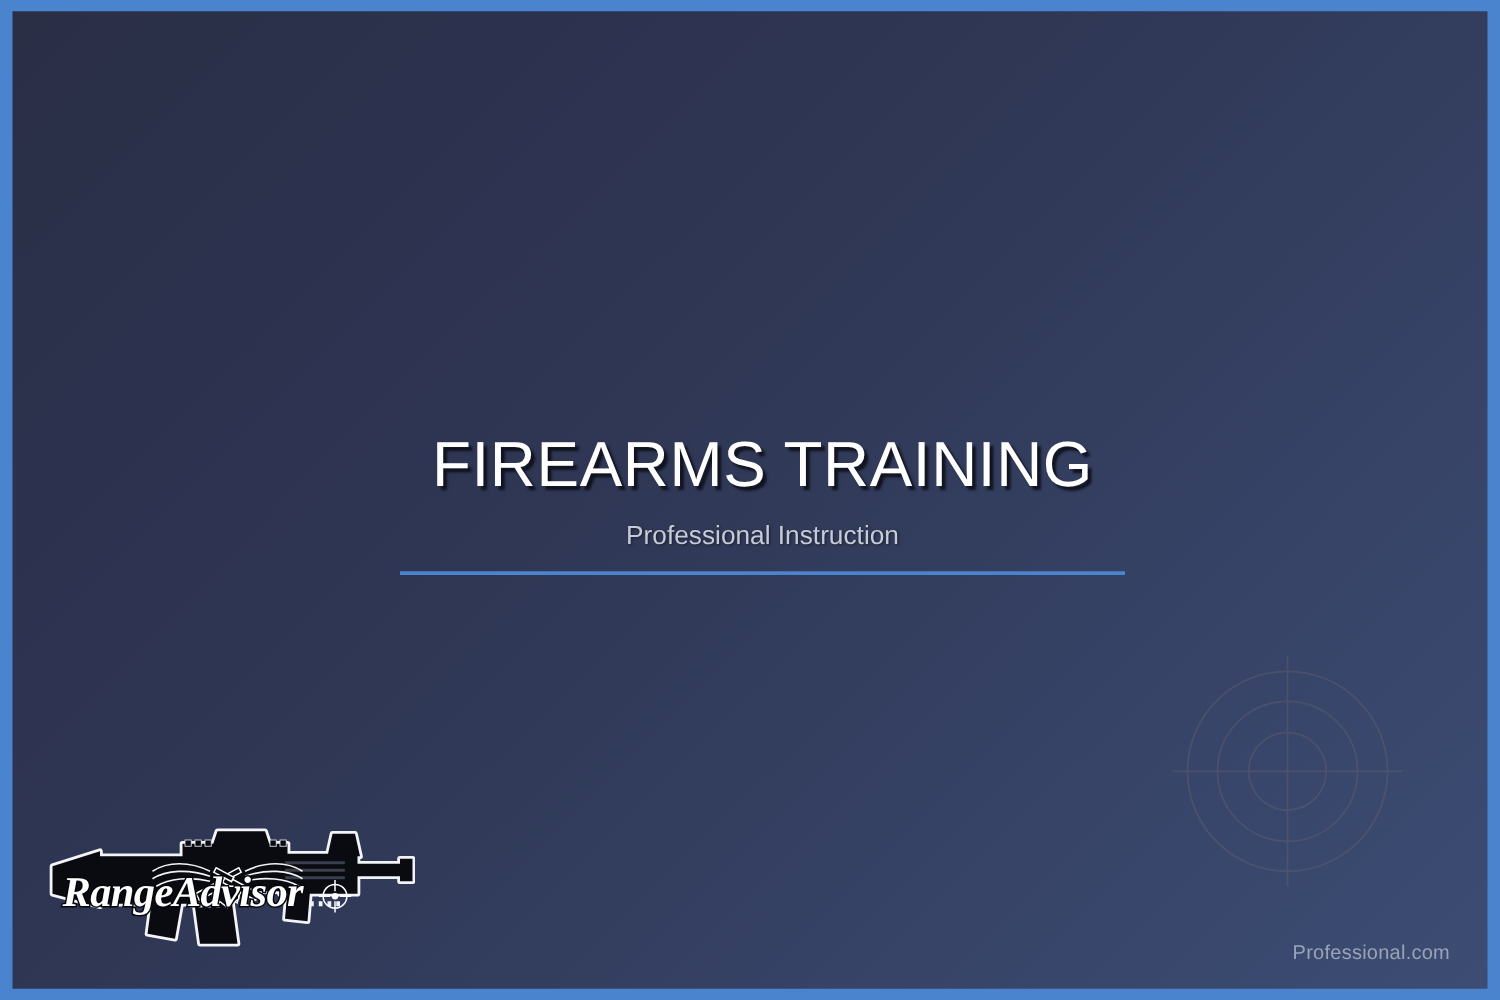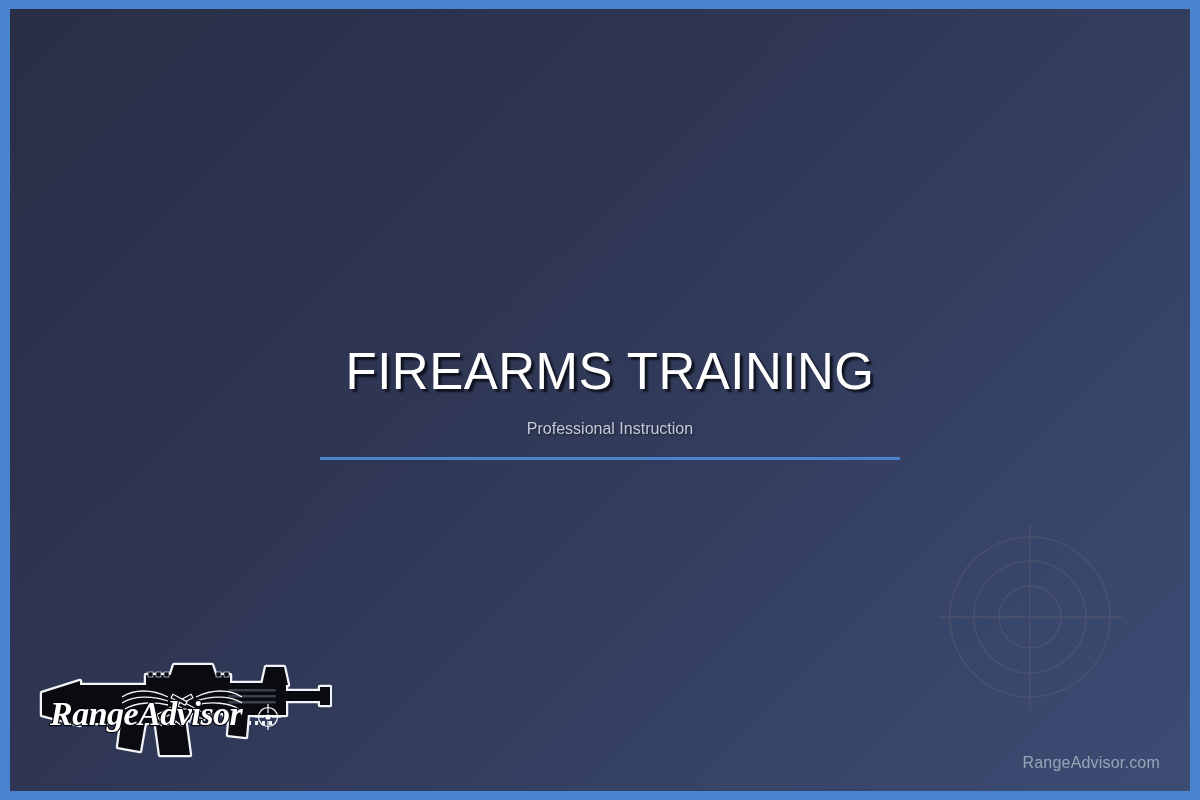--- a/index.html
+++ b/index.html
@@ -43,21 +43,21 @@
     font-size:51px;
     line-height:62px;
     letter-spacing:0.5px;
     color:#ffffff;
     font-weight:normal;
     text-shadow:3px 3px 2px rgba(10,12,20,0.85);
     white-space:nowrap;
   }
   #slide-subtitle {
     margin-top:11px;
-    font-size:16px;
+    font-size:21px;
     line-height:30px;
     color:#c5cbd7;
     font-weight:normal;
     text-shadow:1px 1px 2px rgba(12,14,22,0.6);
   }
   #title-accent-rule {
     margin-top:13px;
     width:580px;
     height:3px;
     background:#4a84ce;
@@ -98,21 +98,21 @@
         </g>
       </svg>
     </div>
 
     <div id="title-block">
       <div id="slide-title">FIREARMS TRAINING</div>
       <div id="slide-subtitle">Professional Instruction</div>
       <hr id="title-accent-rule">
     </div>
 
-    <div id="footer-site">RangeAdvisor.com</div>
+    <div id="footer-site">Professional.com</div>
 
     <div id="brand-logo">
       <svg width="300" height="100" viewBox="0 0 300 100" aria-hidden="true">
         <defs>
 
           <g id="rifle-body">
 
             <path d="M8,34 L46,22 L46,66 L8,56 Z"></path>
 
             <path d="M44,26 L120,26 L120,64 L44,64 Z"></path>

